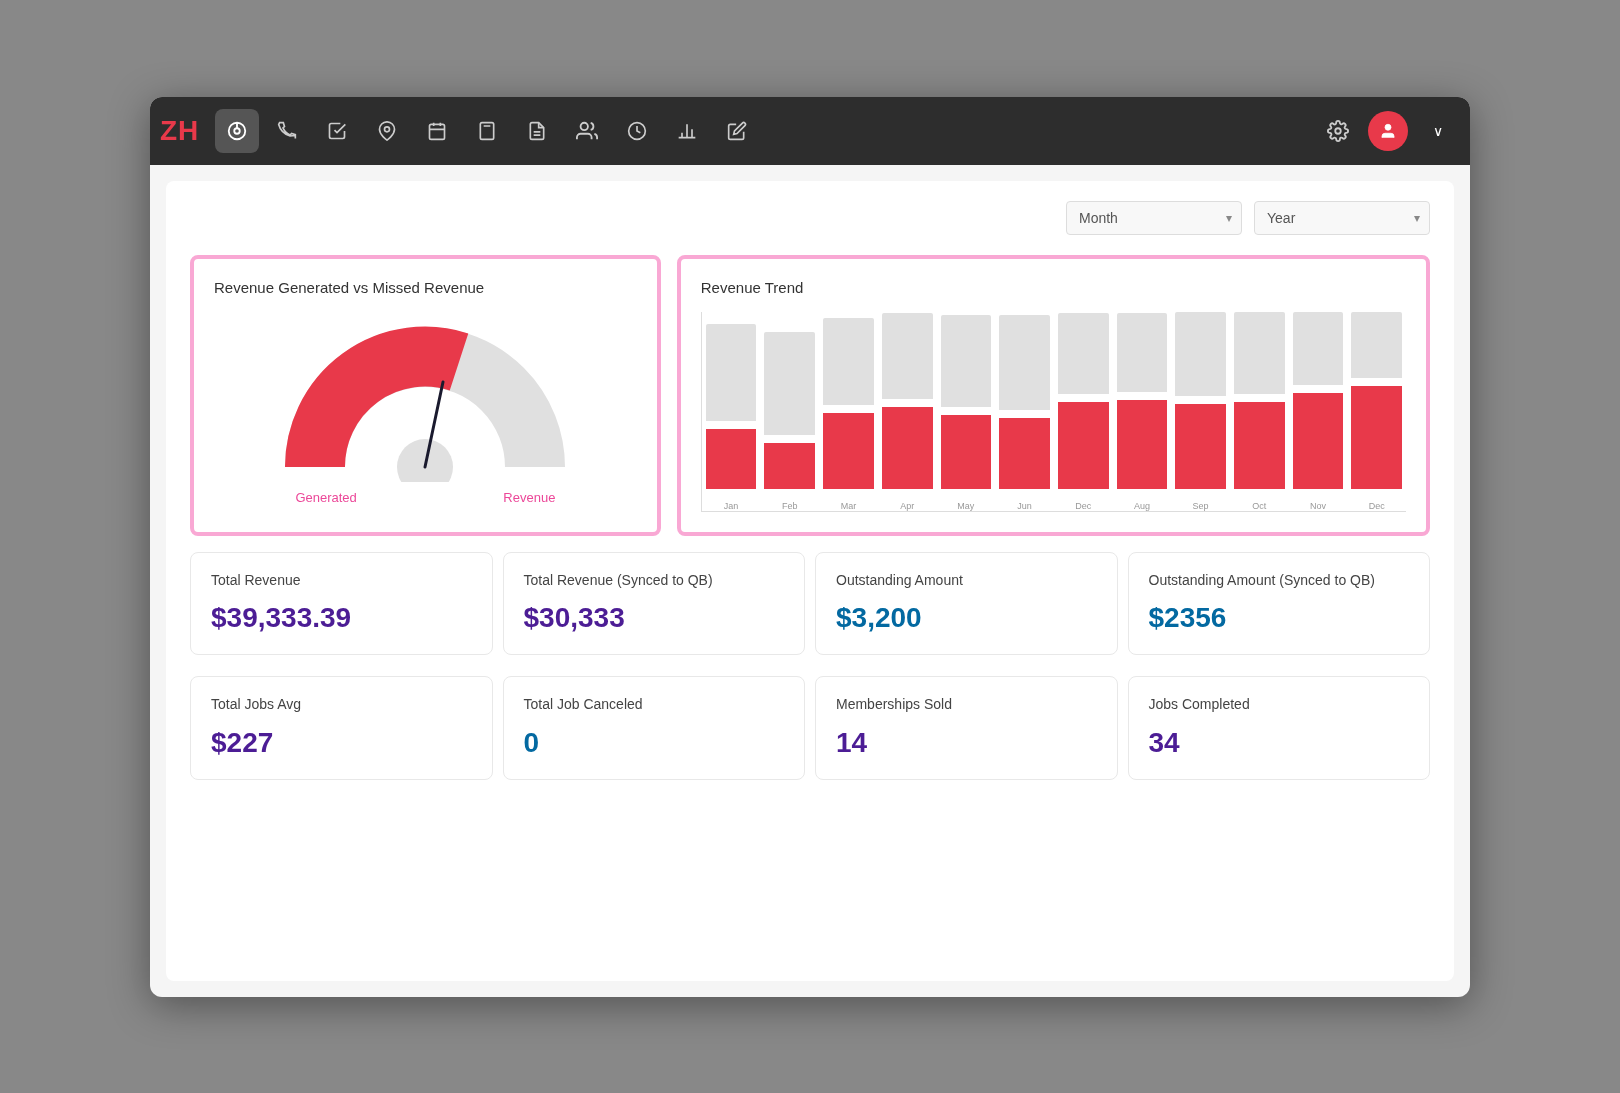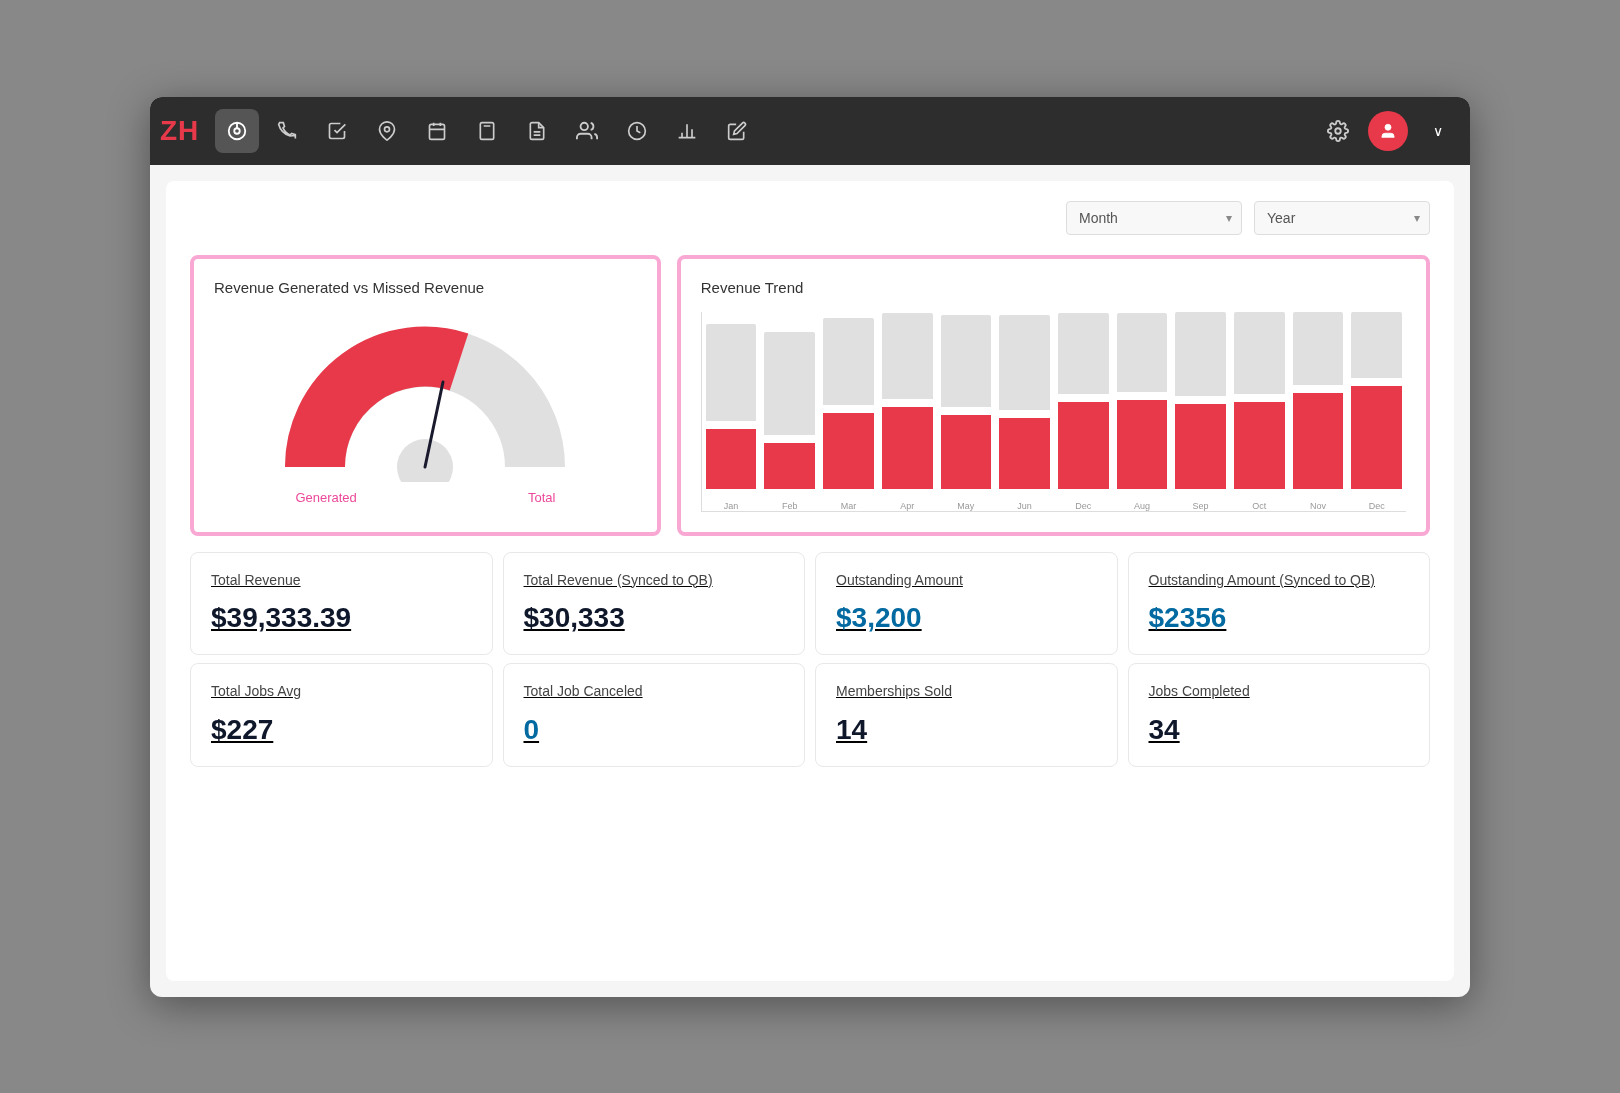--- a/index.html
+++ b/index.html
@@ -184,39 +184,38 @@
       color: #999;
       margin-top: 4px;
       text-align: center;
       white-space: nowrap;
     }
     
     .stats-grid {
       display: grid;
       grid-template-columns: repeat(4, 1fr);
       gap: 10px;
-      margin-bottom: 8px;
-      text-decoration: underline;
+      margin-bottom: 21px;
     }
     .stat-card {
       background: #fff;
       border: 1px solid #e8e8e8;
       border-radius: 8px;
       padding: 18px 20px 20px;
     }
     .stat-label {
       font-size: 14px;
       color: #444;
       line-height: 1.4;
       margin-bottom: 12px;
     }
     .stat-value {
       font-size: 28px;
       font-weight: 600;
-      color: #0f172a;
+      color: #4c1d95;
     }
     .stat-value.dark { color: #0369a1; }
   </style>
 </head>
 <body>
 
 <div class="window">
 
   <nav class="navbar">
     <div class="logo">
@@ -355,21 +354,21 @@
             <path d="M 30 145 A 110 110 0 0 1 250 145" fill="none" stroke="#e0e0e0" stroke-width="60" stroke-linecap="butt"></path>
 
             <path d="M 30 145 A 110 110 0 0 1 174 40" fill="none" stroke="#e8394a" stroke-width="60" stroke-linecap="butt"></path>
 
             <circle cx="140" cy="145" r="28" fill="#e0e0e0"></circle>
 
             <line x1="140" y1="145" x2="158" y2="60" stroke="#1a1a2e" stroke-width="3" stroke-linecap="round"></line>
           </svg>
           <div class="gauge-labels">
             <span>Generated</span>
-            <span>Total</span>
+            <span>Revenue</span>
           </div>
         </div>
       </div>
 
       <div class="card">
         <div class="card-title">Revenue Trend</div>
         <div class="bar-chart-area" id="bar-chart">
         <div class="bar-group">
               <div class="bar-top" style="height: 97.4522px;"></div>
               <div class="bar-bottom" style="height: 59.5541px;"></div>

